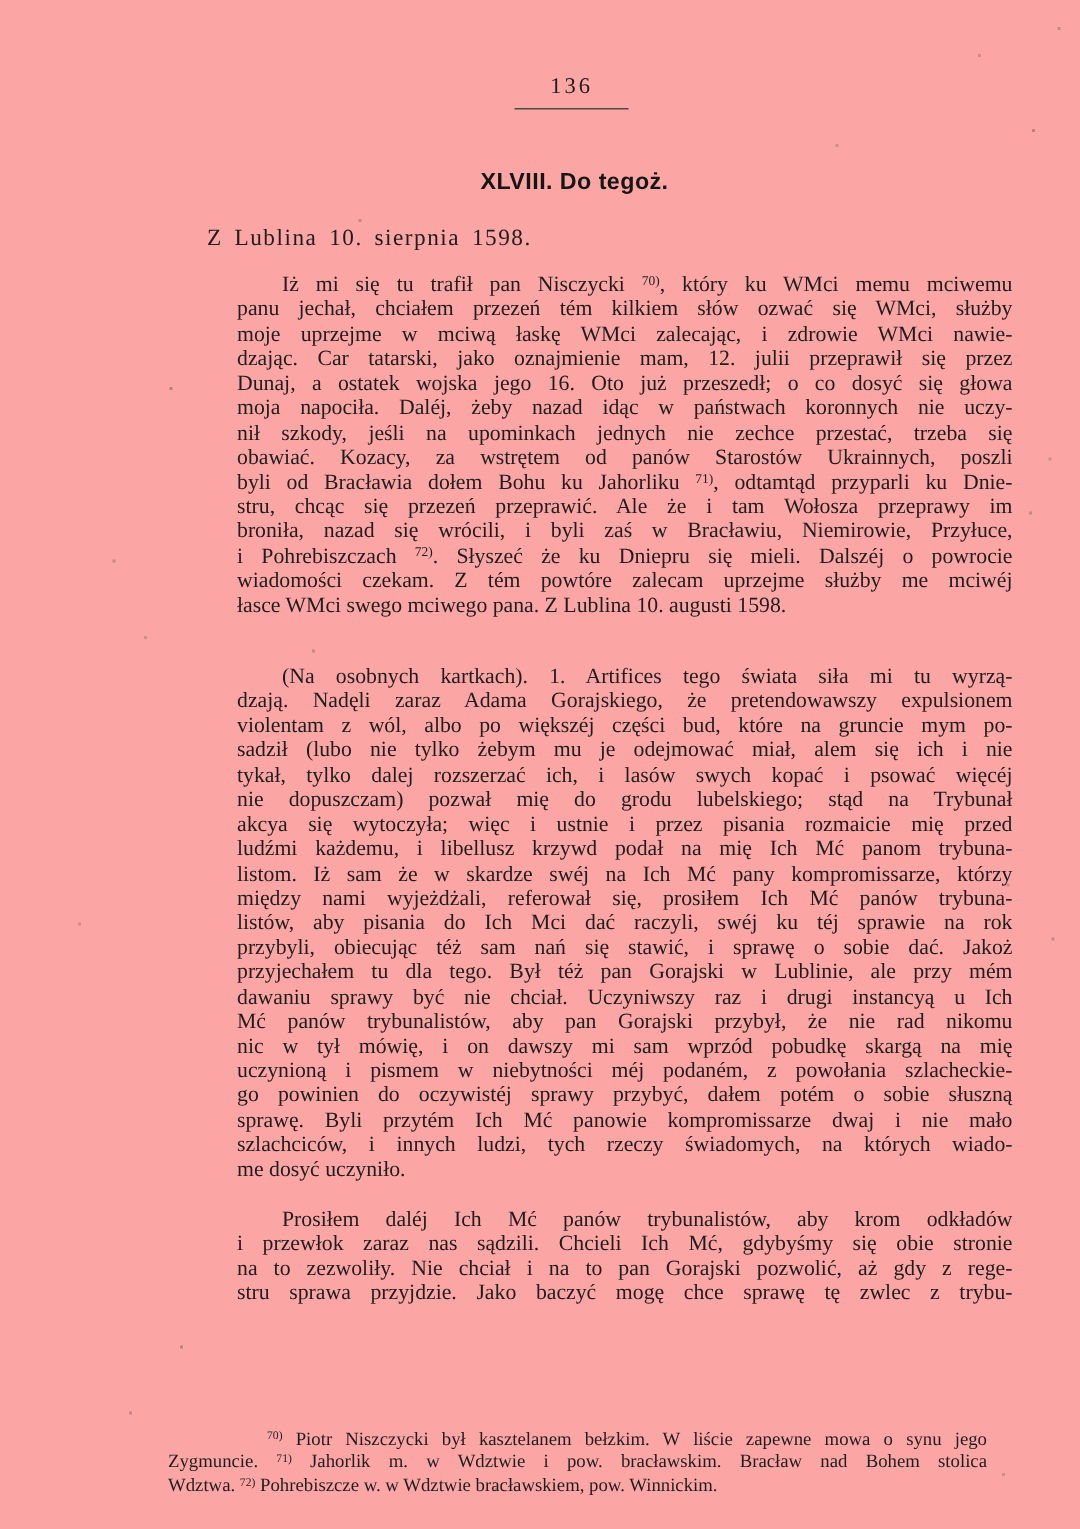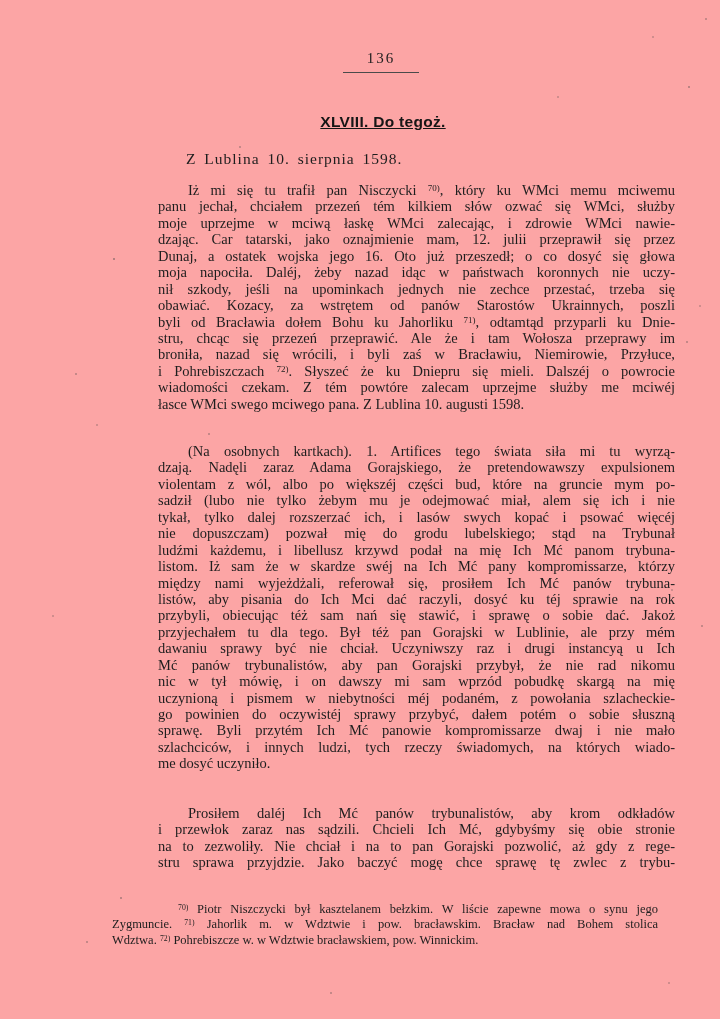--- a/index.html
+++ b/index.html
@@ -32,46 +32,44 @@
     position: absolute;
     top: 113px;
     left: 110px;
     width: 546px;
     text-align: center;
     font-family: "Liberation Sans", sans-serif;
     font-weight: bold;
     font-size: 15.5px;
     letter-spacing: 0.3px;
     color: #161616;
-    text-decoration: underline;
   }
   .dateline {
     position: absolute;
     top: 150px;
     left: 138px;
     font-size: 15.5px;
     letter-spacing: 1px;
     word-spacing: 3px;
-    margin-left: 48px;
   }
   .para {
     position: absolute;
     left: 138px;
     width: 517px;
     font-size: 14.5px;
     margin-left: 20px;
     --lh: 16.45px;
     --indent: 30px;
   }
   .para-1 { top: 182px; }
   .para-2 { top: 443px; }
   .para-3 { top: 805px; }
   .footnotes {
     position: absolute;
-    top: 902px;
+    top: 952px;
     left: 112px;
     width: 546px;
     font-size: 12.5px;
     --lh: 15.4px;
     --indent: 66px;
   }
   
   .line {
     text-align: justify;
     height: var(--lh);
@@ -149,24 +147,25 @@
       <div class="line ragged">łasce WMci swego mciwego pana. Z Lublina 10. augusti 1598.</div>
     </div>
 
   <div class="para para-2">
       <div class="line indent">(Na osobnych kartkach). 1. Artifices tego świata siła mi tu wyrzą-</div>
       <div class="line">dzają. Nadęli zaraz Adama Gorajskiego, że pretendowawszy expulsionem</div>
       <div class="line">violentam z wól, albo po większéj części bud, które na gruncie mym po-</div>
       <div class="line">sadził (lubo nie tylko żebym mu je odejmować miał, alem się ich i nie</div>
       <div class="line">tykał, tylko dalej rozszerzać ich, i lasów swych kopać i psować więcéj</div>
       <div class="line">nie dopuszczam) pozwał mię do grodu lubelskiego; stąd na Trybunał</div>
+      <div class="line">akcya się wytoczyła; więc i ustnie i przez pisania rozmaicie mię przed</div>
       <div class="line">ludźmi każdemu, i libellusz krzywd podał na mię Ich Mć panom trybuna-</div>
       <div class="line">listom. Iż sam że w skardze swéj na Ich Mć pany kompromissarze, którzy</div>
       <div class="line">między nami wyjeżdżali, referował się, prosiłem Ich Mć panów trybuna-</div>
-      <div class="line">listów, aby pisania do Ich Mci dać raczyli, dosyć ku téj sprawie na rok</div>
+      <div class="line">listów, aby pisania do Ich Mci dać raczyli, swéj ku téj sprawie na rok</div>
       <div class="line">przybyli, obiecując téż sam nań się stawić, i sprawę o sobie dać. Jakoż</div>
       <div class="line">przyjechałem tu dla tego. Był téż pan Gorajski w Lublinie, ale przy mém</div>
       <div class="line">dawaniu sprawy być nie chciał. Uczyniwszy raz i drugi instancyą u Ich</div>
       <div class="line">Mć panów trybunalistów, aby pan Gorajski przybył, że nie rad nikomu</div>
       <div class="line">nic w tył mówię, i on dawszy mi sam wprzód pobudkę skargą na mię</div>
       <div class="line">uczynioną i pismem w niebytności méj podaném, z powołania szlacheckie-</div>
       <div class="line">go powinien do oczywistéj sprawy przybyć, dałem potém o sobie słuszną</div>
       <div class="line">sprawę. Byli przytém Ich Mć panowie kompromissarze dwaj i nie mało</div>
       <div class="line">szlachciców, i innych ludzi, tych rzeczy świadomych, na których wiado-</div>
       <div class="line ragged">me dosyć uczyniło.</div>

